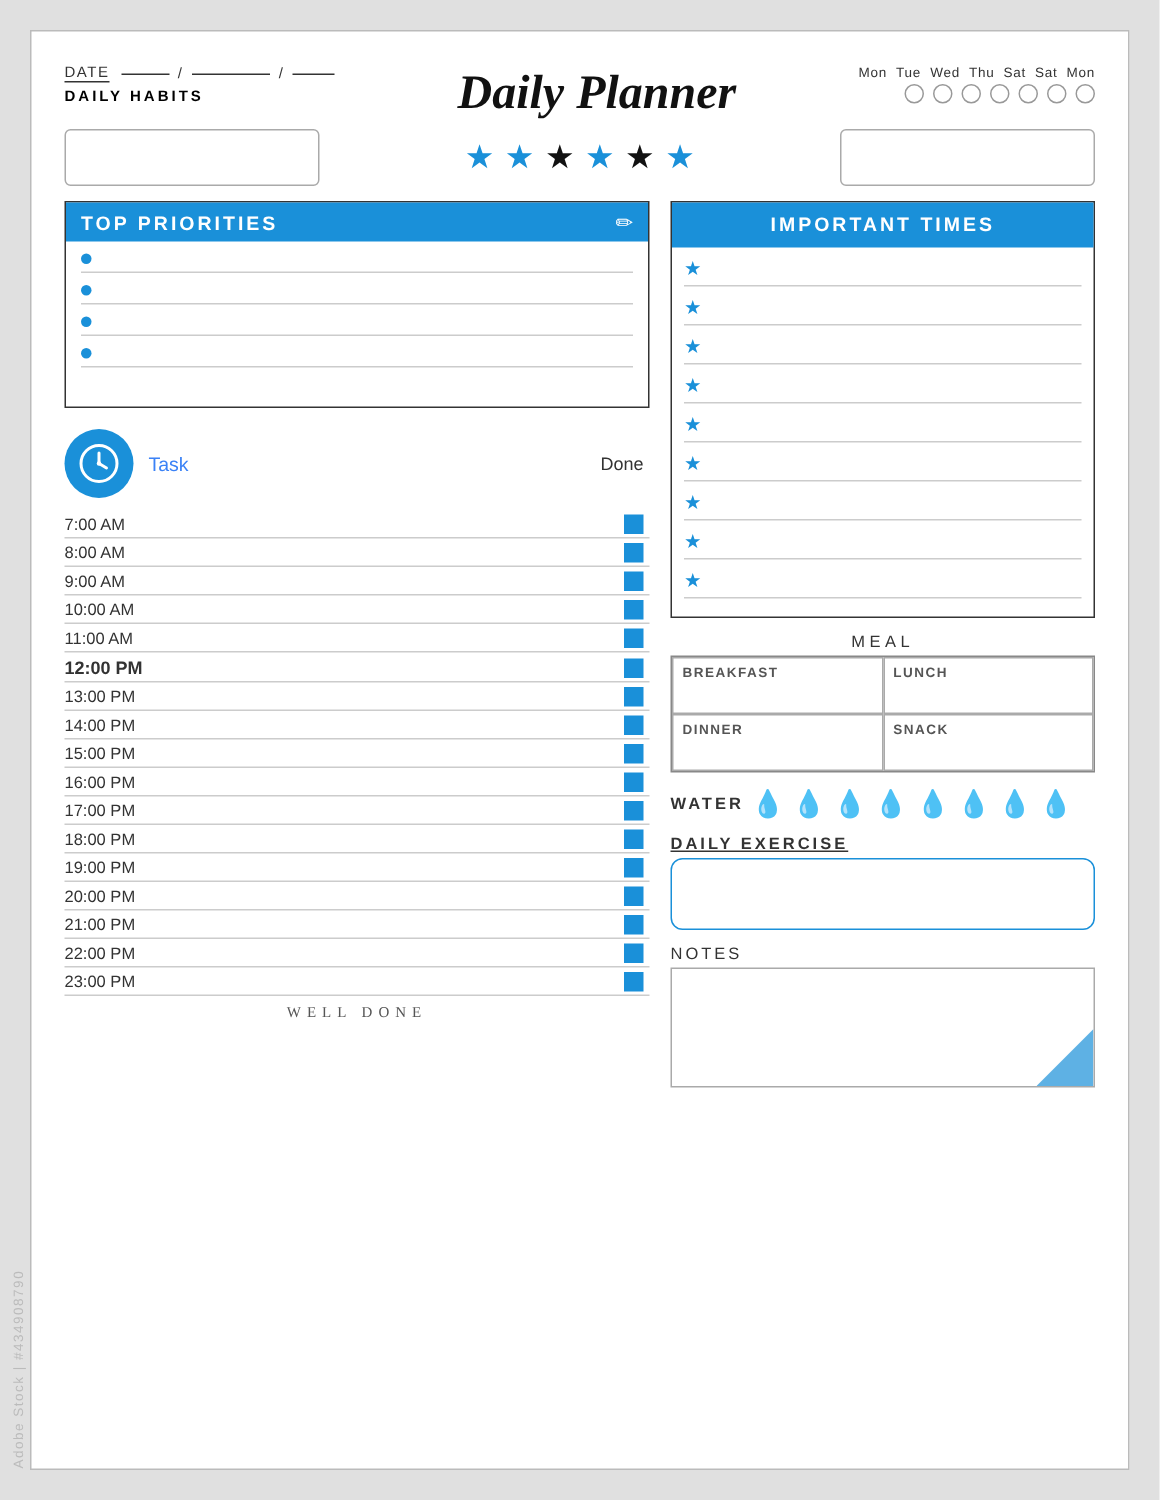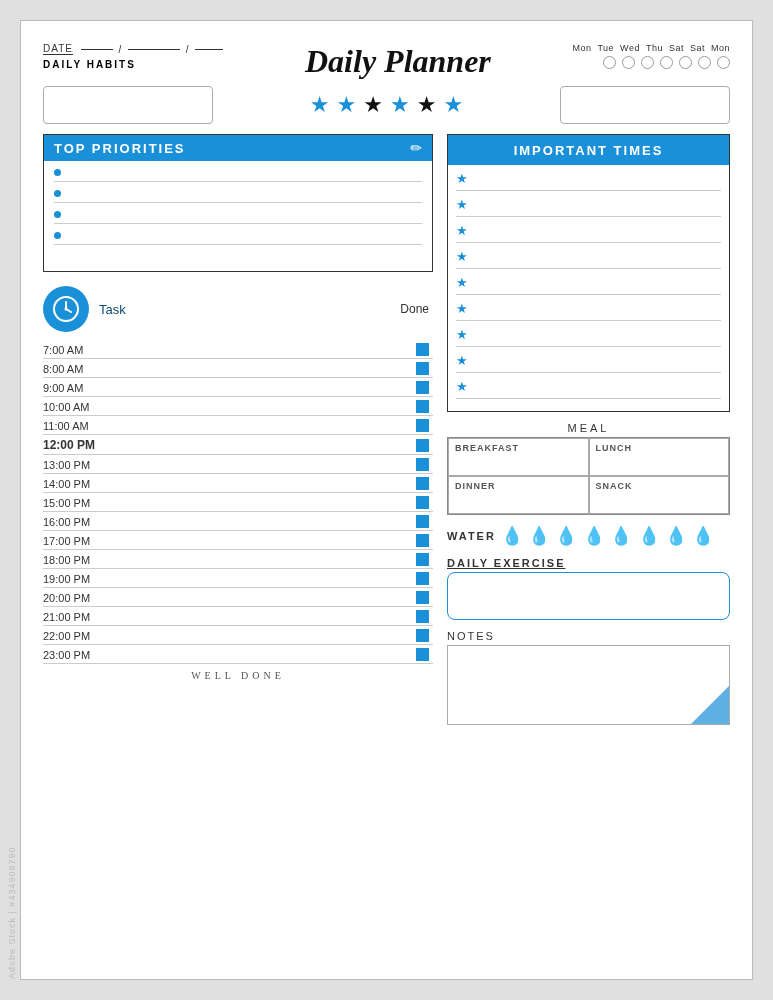--- a/index.html
+++ b/index.html
@@ -187,21 +187,21 @@
       flex-shrink: 0;
     }
     .clock-svg { width: 28px; height: 28px; }
     .task-done-row {
       display: flex;
       flex: 1;
       justify-content: space-between;
       align-items: center;
       padding-right: 4px;
     }
-    .task-label { font-size: 13px; color: #0c4a6e; }
+    .task-label { font-size: 13px; color: #3b82f6; }
     .done-label { font-size: 12px; color: #333; }
     .time-row {
       display: flex;
       align-items: center;
       gap: 0;
       border-bottom: 1px solid #ccc;
       padding: 3px 0 2px 0;
       position: relative;
     }
     .time-label {

